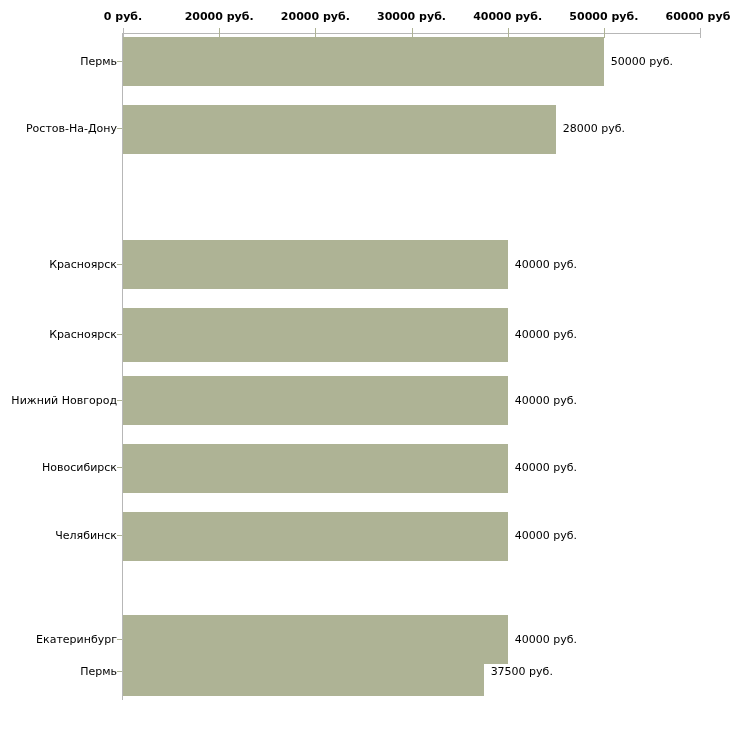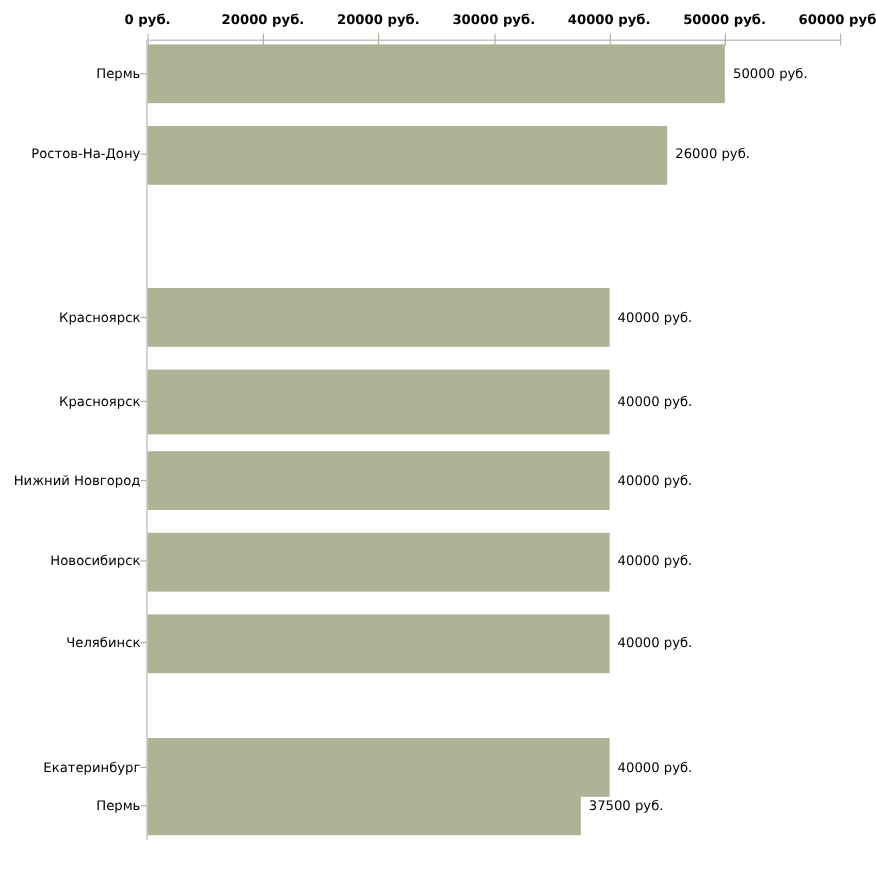--- a/index.html
+++ b/index.html
@@ -147,21 +147,21 @@
   <div class="bar-row" style="top: 37px; height: 49px;">
         <div class="y-tick"></div>
         <div class="cat-label">Пермь</div>
         <div class="bar" style="width: 480.833px; background: rgb(174, 179, 149);"></div>
         <div class="bar-value" style="left: 610.833px;">50000 руб.</div>
       </div>
       <div class="bar-row" style="top: 104.8px; height: 49px;">
         <div class="y-tick"></div>
         <div class="cat-label">Ростов-На-Дону</div>
         <div class="bar" style="width: 432.75px; background: rgb(174, 179, 149);"></div>
-        <div class="bar-value" style="left: 562.75px;">26000 руб.</div>
+        <div class="bar-value" style="left: 562.75px;">28000 руб.</div>
       </div>
       <div class="bar-row" style="top: 240.4px; height: 49px;">
         <div class="y-tick"></div>
         <div class="cat-label">Красноярск</div>
         <div class="bar" style="width: 384.667px; background: rgb(174, 179, 149);"></div>
         <div class="bar-value" style="left: 514.667px;">40000 руб.</div>
       </div>
       <div class="bar-row" style="top: 308.2px; height: 54px;">
         <div class="y-tick"></div>
         <div class="cat-label">Красноярск</div>

